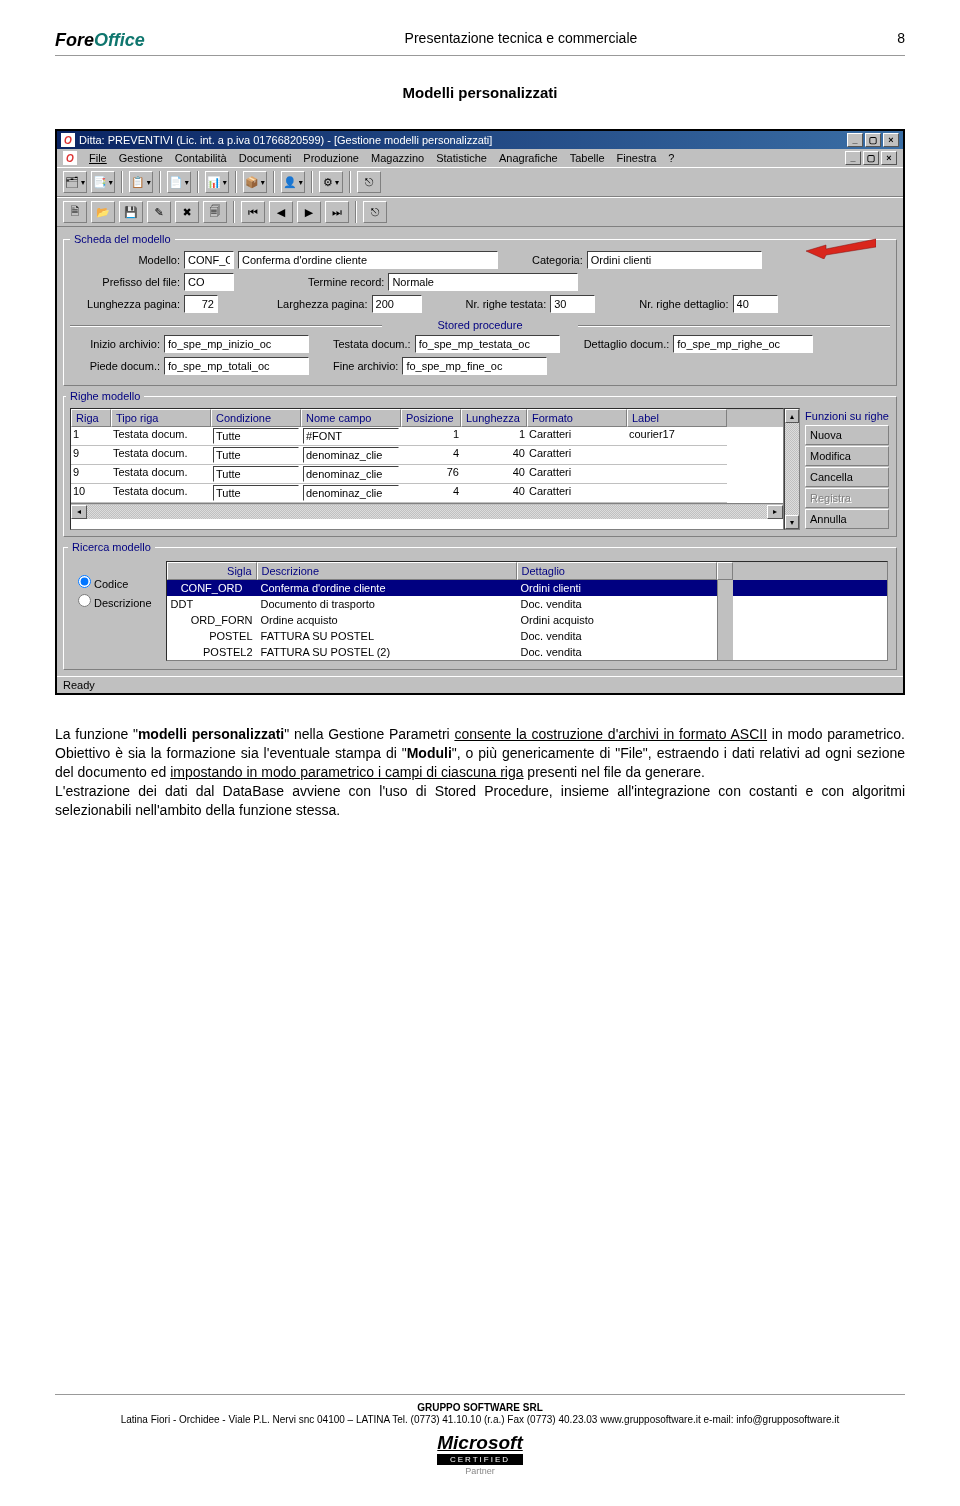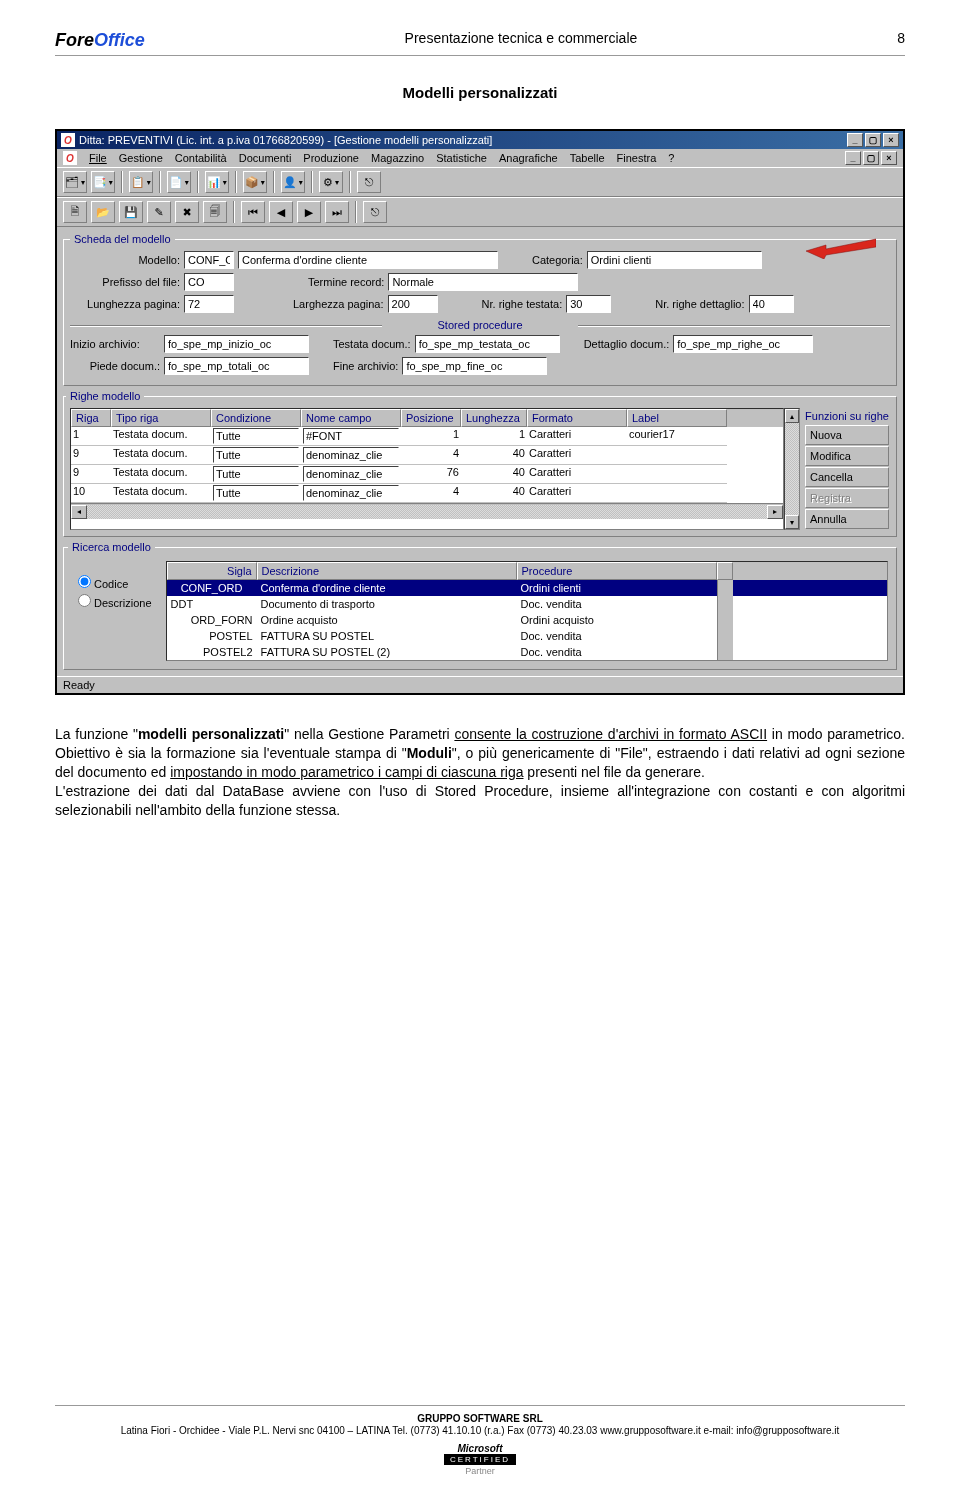--- a/index.html
+++ b/index.html
@@ -1,20 +1,20 @@
 <!DOCTYPE html>
 <html><head>
 <meta charset="utf-8">
 <style>
   * { box-sizing: border-box; margin: 0; padding: 0; }
   body { font-family: Arial, sans-serif; font-size: 13px; width: 960px; background: #fff; color: #000; }
   .page { padding: 30px 55px; height: 1506px; position: relative; }
   .header-row { display: flex; justify-content: space-between; align-items: flex-start; border-bottom: 1px solid #999; padding-bottom: 4px; margin-bottom: 28px; }
   .logo { font-size: 18px; font-weight: bold; font-style: italic; }
-  .logo .o { color: #1d4ed8; }
+  .logo .o { color: #0f766e; }
   .doc-title { font-size: 14px; }
   .page-num { font-size: 14px; }
   .section-title { text-align: center; font-size: 15px; font-weight: bold; margin-bottom: 28px; }
 
   
   .win { border: 2px solid #000; font-family: "MS Sans Serif", Tahoma, sans-serif; font-size: 11px; background: #c0c0c0; margin-bottom: 30px; }
   .titlebar { background: linear-gradient(to right, #0a2463, #3a6ea5); color: #fff; padding: 2px 4px; display: flex; align-items: center; justify-content: space-between; }
   .titlebar-left { display: flex; align-items: center; gap: 4px; }
   .titlebar-left .ticon { width: 14px; height: 14px; background: #fff; color: #d33; font-weight: bold; display: inline-flex; align-items: center; justify-content: center; font-style: italic; font-size: 10px; }
   .winbtns { display: flex; gap: 2px; }
@@ -78,21 +78,21 @@
   .statusbar { background: #c0c0c0; border-top: 1px solid #fff; padding: 2px 6px; font-size: 11px; }
 
   
   .body-text { font-size: 14px; line-height: 1.35; text-align: justify; }
   .body-text .b { font-weight: bold; }
   .body-text .u { text-decoration: underline; }
 
   .footer { position: absolute; bottom: 30px; left: 55px; right: 55px; border-top: 1px solid #999; padding-top: 6px; font-size: 10px; text-align: center; }
   .footer .line { margin: 1px 0; }
   .footer .ms { margin-top: 6px; display: inline-block; }
-  .footer .mslogo { font-family: Arial; font-style: italic; font-weight: bold; font-size: 10px; }
+  .footer .mslogo { font-family: Arial; font-style: italic; font-weight: bold; font-size: 19px; text-decoration: underline; }
   .footer .mscert { background: #000; color: #fff; font-size: 8px; letter-spacing: 2px; padding: 1px 6px; display: block; }
   .footer .mspart { color: #888; font-size: 9px; }
 </style>
 </head>
 <body>
 
 <div class="page">
   <div class="header-row">
     <div class="logo">
       <span>Fore</span><span class="o">Office</span>
@@ -189,32 +189,32 @@
           <input class="fld" style="width: 175px;" value="Ordini clienti">
         </div>
         <div class="row">
           <span class="lbl" style="width:110px;text-align:right">Prefisso del file:</span>
           <input class="fld" style="width: 50px;" value="CO">
           <span class="lbl" style="margin-left:70px">Termine record:</span>
           <input class="fld" style="width: 190px;" value="Normale">
         </div>
         <div class="row">
           <span class="lbl" style="width:110px;text-align:right">Lunghezza pagina:</span>
-          <input class="fld" style="width: 50px;" value="72">
+          <input class="fld" style="width: 34px; text-align: right;" value="72">
           <span class="lbl" style="margin-left:55px">Larghezza pagina:</span>
           <input class="fld" style="width: 50px;" value="200">
           <span class="lbl" style="margin-left:40px">Nr. righe testata:</span>
           <input class="fld" style="width: 45px;" value="30">
           <span class="lbl" style="margin-left:40px">Nr. righe dettaglio:</span>
           <input class="fld" style="width: 45px;" value="40">
         </div>
 
         <div class="subgrp-title">Stored procedure</div>
         <div class="row">
-          <span class="lbl" style="width:90px;text-align:left">Inizio archivio:</span>
+          <span class="lbl" style="width:90px;text-align:right">Inizio archivio:</span>
           <input class="fld" style="width: 145px;" value="fo_spe_mp_inizio_oc">
           <span class="lbl" style="margin-left:20px">Testata docum.:</span>
           <input class="fld" style="width: 145px;" value="fo_spe_mp_testata_oc">
           <span class="lbl" style="margin-left:20px">Dettaglio docum.:</span>
           <input class="fld" style="width: 140px;" value="fo_spe_mp_righe_oc">
         </div>
         <div class="row">
           <span class="lbl" style="width:90px;text-align:right">Piede docum.:</span>
           <input class="fld" style="width: 145px;" value="fo_spe_mp_totali_oc">
           <span class="lbl" style="margin-left:20px">Fine archivio:</span>
@@ -307,21 +307,21 @@
         <div class="search-area">
           <div class="radio-col">
             <label><input type="radio" checked="" style=""> <span>Codice</span></label>
             <label><input type="radio" style=""> <span>Descrizione</span></label>
           </div>
           <div style="flex:1;display:flex">
             <div class="search-table">
               <div class="sthead">
                 <div style="text-align:right">Sigla</div>
                 <div>Descrizione</div>
-                <div>Procedure</div>
+                <div>Dettaglio</div>
                 <div></div>
               </div>
               <div id="search-body">
                   <div class="strow sel">
                     <div style="text-align:center">CONF_ORD</div>
                     <div>Conferma d'ordine cliente</div>
                     <div>Ordini clienti</div>
                     <div class="vsb"></div>
                   </div>
                   <div class="strow">

